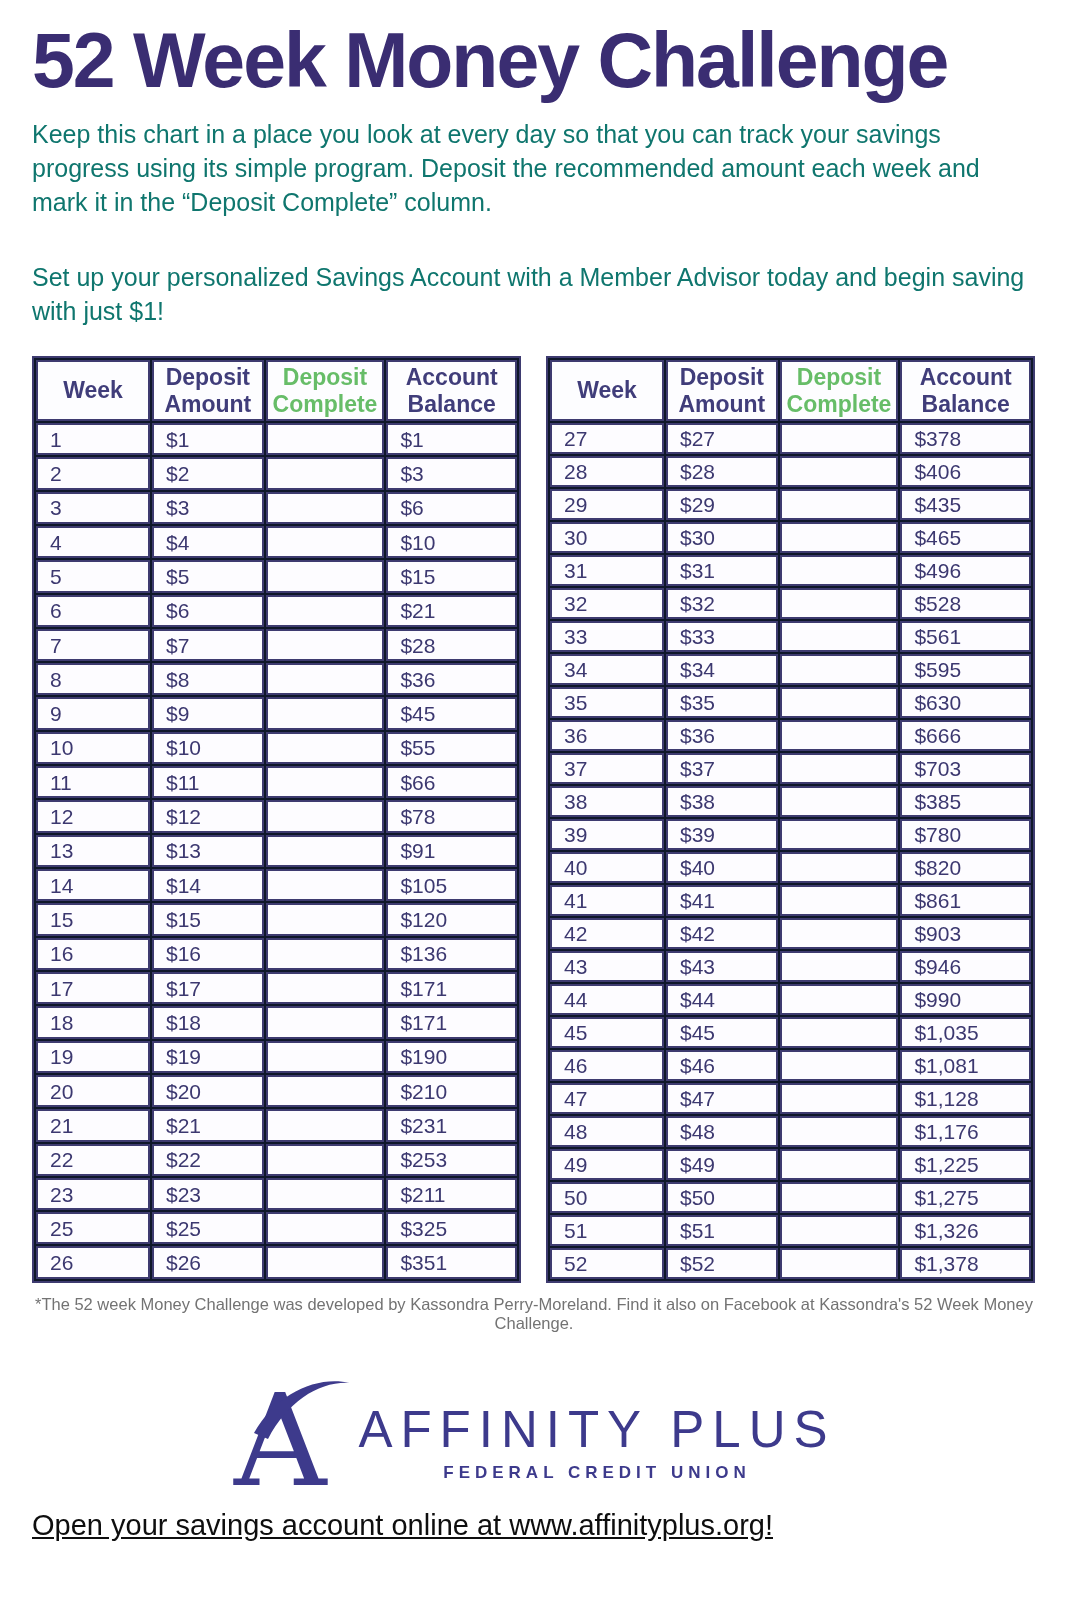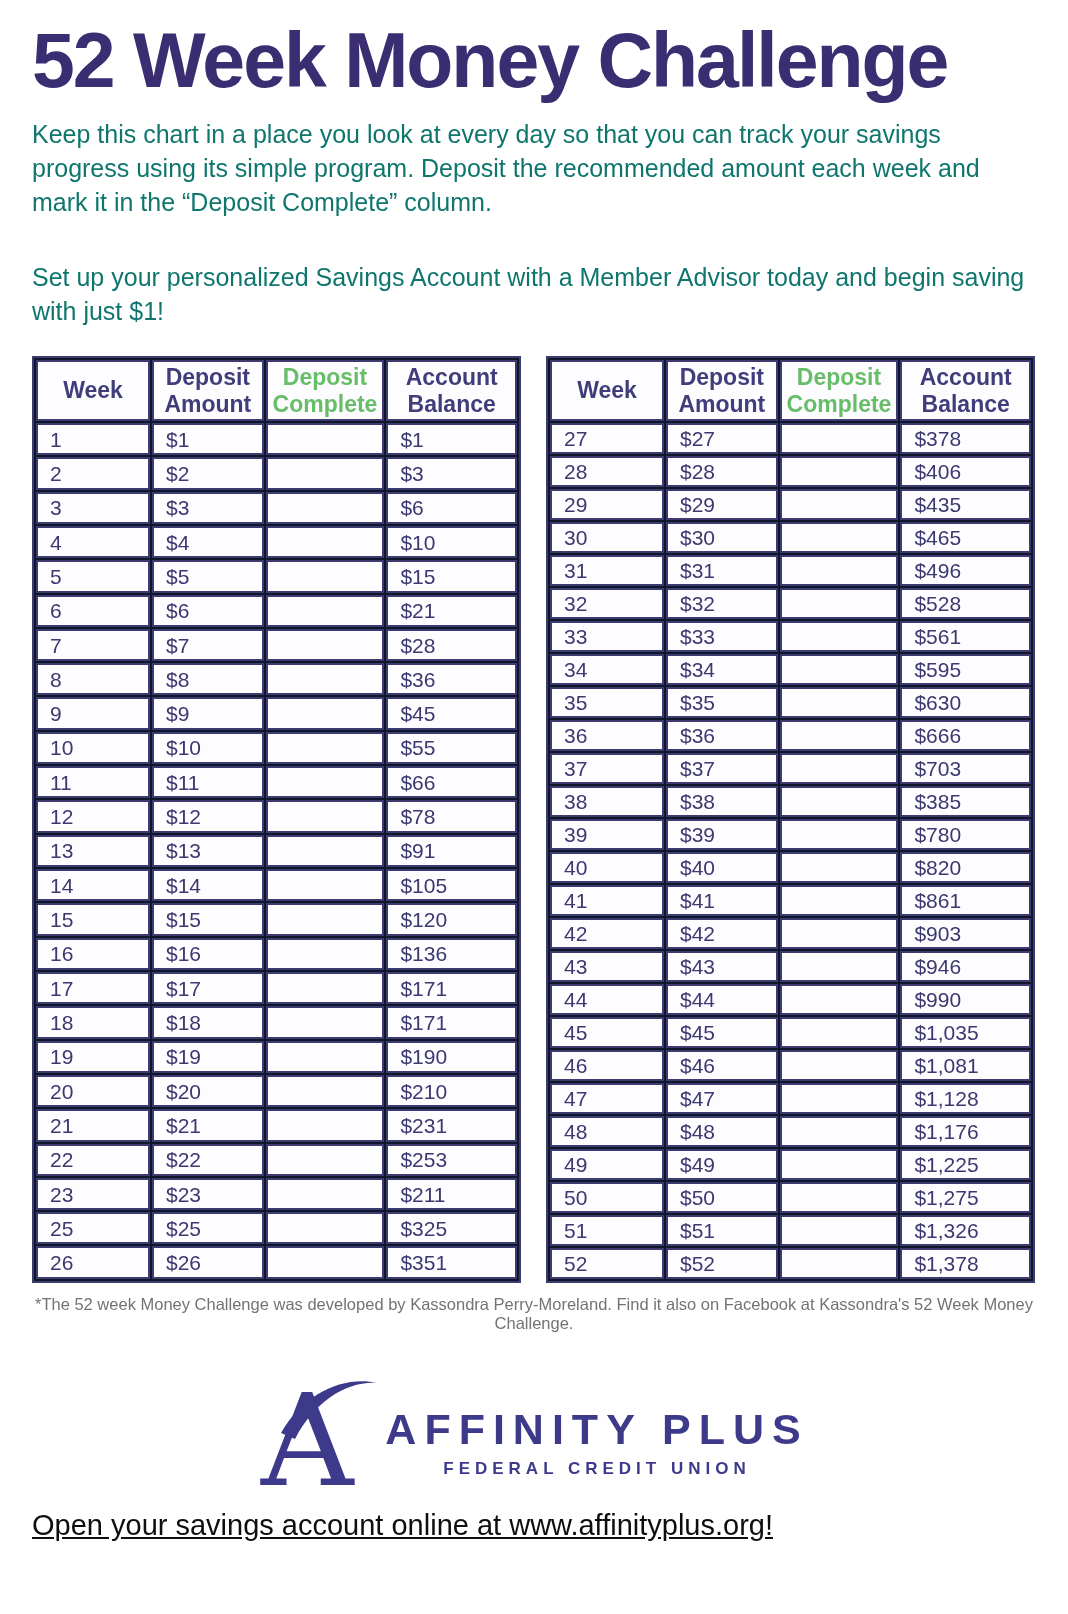--- a/index.html
+++ b/index.html
@@ -93,22 +93,22 @@
     height:126px;
     flex:0 0 auto;
   }
   .logo-text{
     display:flex;
     flex-direction:column;
     align-items:center;
     margin-top:28px;
   }
   .logo-name{
-    font-size:43px;
-    font-weight:bold;
+    font-size:51px;
+    font-weight:normal;
     letter-spacing:8px;
     color:var(--logo-navy);
     line-height:1;
     white-space:nowrap;
   }
   .logo-sub{
     font-size:17px;
     font-weight:bold;
     letter-spacing:5px;
     color:var(--logo-navy);

